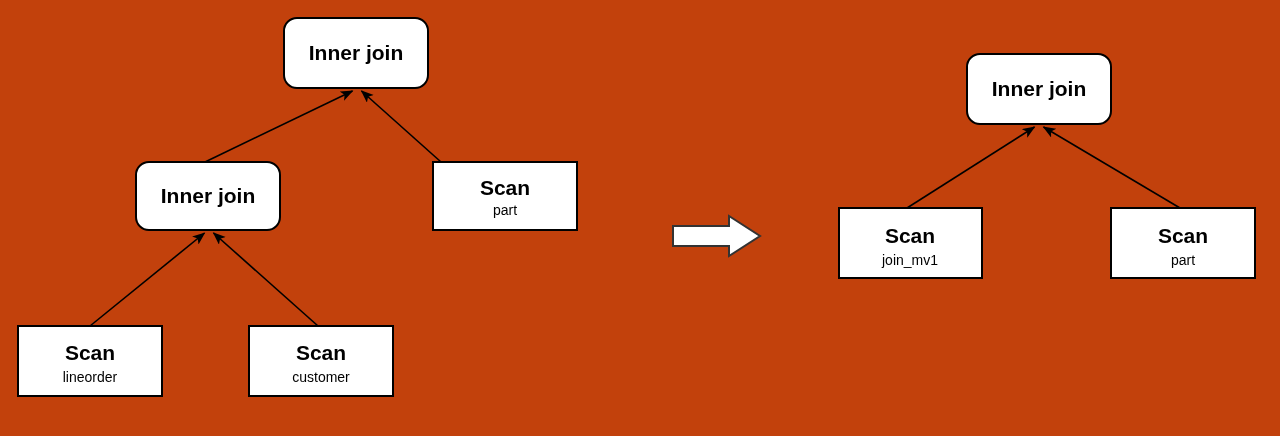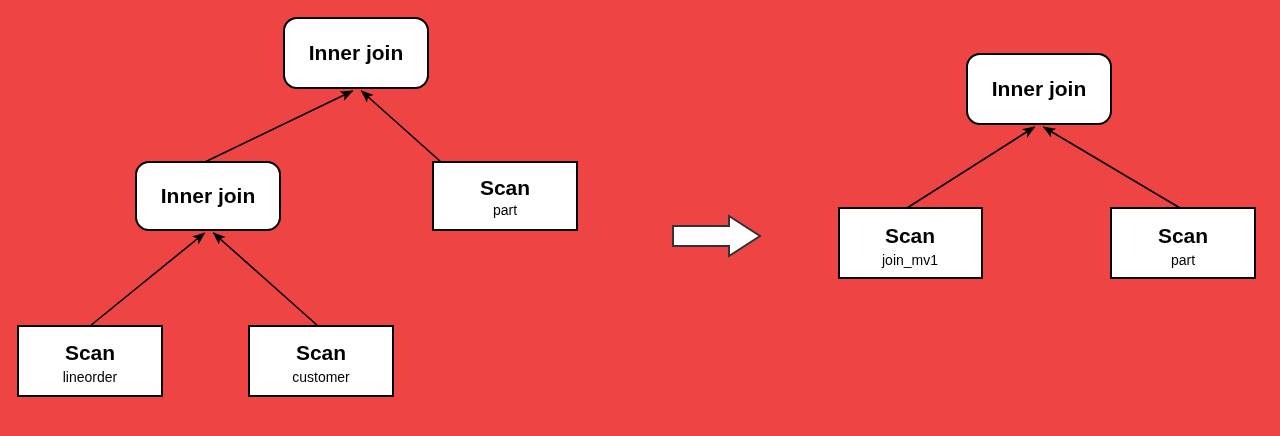--- a/index.html
+++ b/index.html
@@ -10,21 +10,21 @@
   body {
     width: 1280px;
     height: 436px;
     font-family: "Liberation Sans", sans-serif;
     overflow: hidden;
   }
   #diagram-root {
     position: relative;
     width: 1280px;
     height: 436px;
-    background: #ef4444;
+    background: #c2410c;
   }
   svg.canvas {
     position: absolute;
     left: 0;
     top: 0;
     width: 1280px;
     height: 436px;
     display: block;
   }
   .node-shape {

